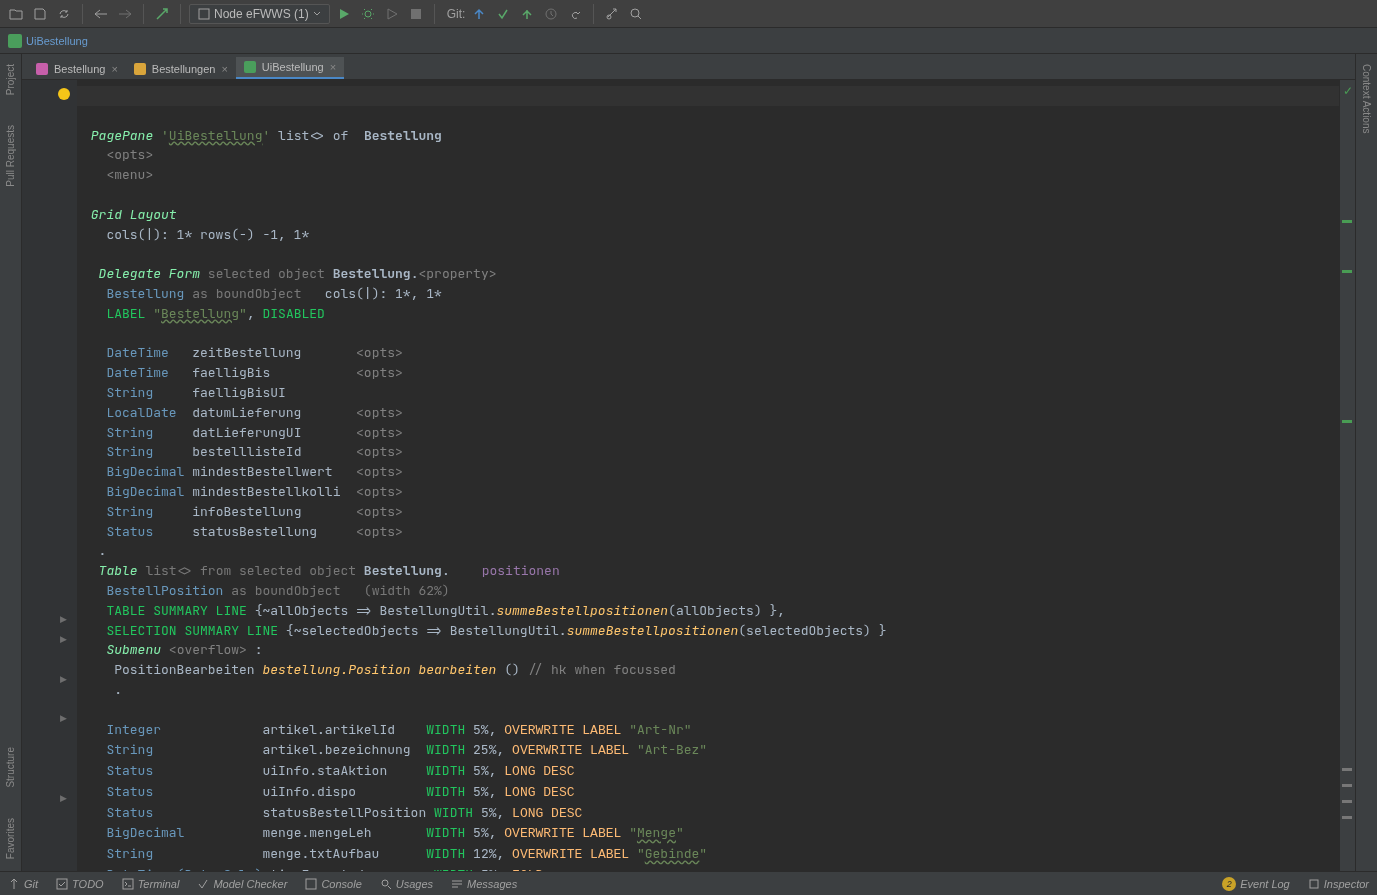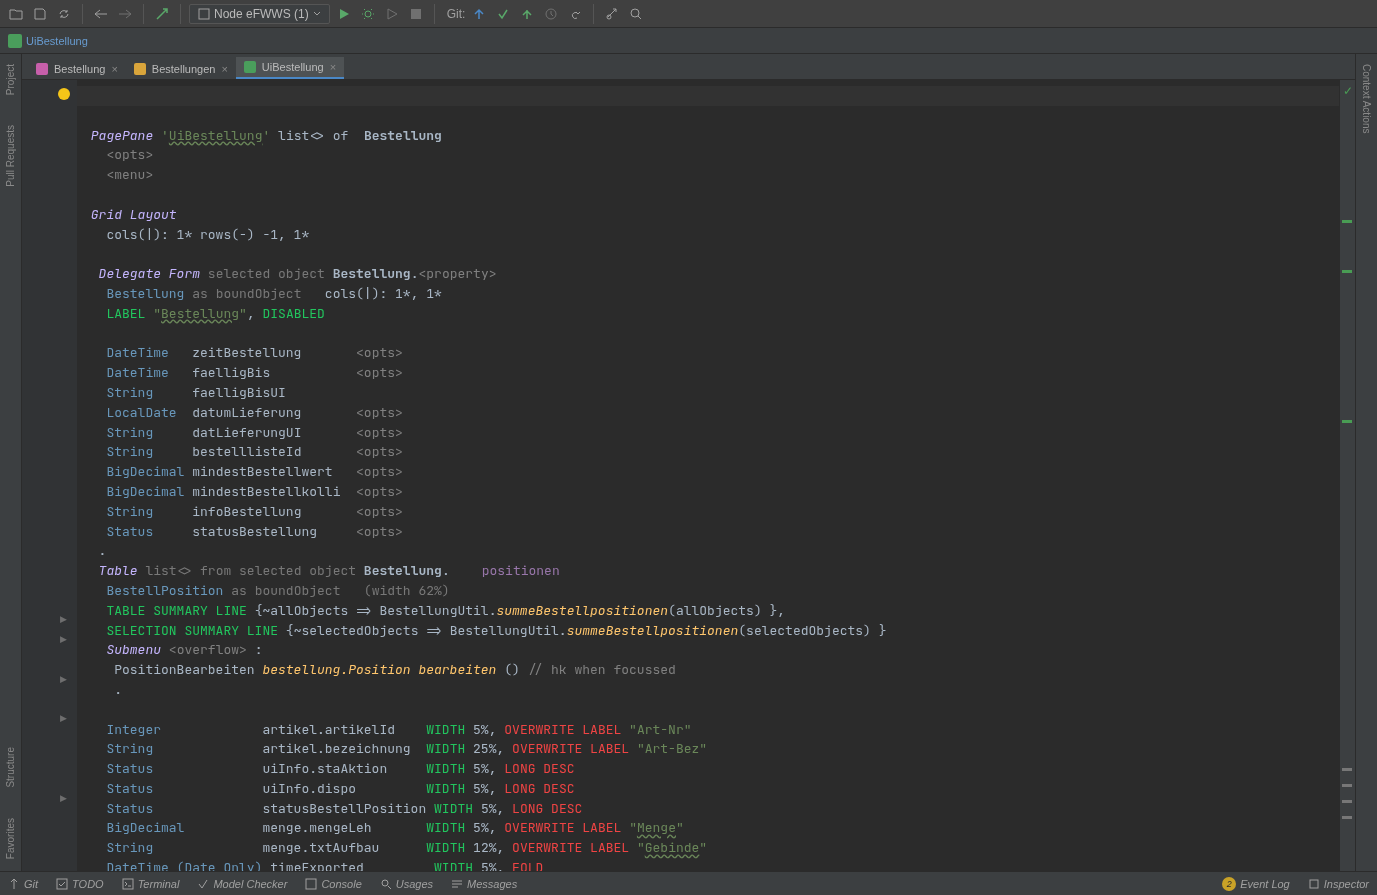--- a/index.html
+++ b/index.html
@@ -26,32 +26,32 @@
 .tab-close { color:#888; font-size:11px; cursor:pointer; }
 
 .editor-wrap { flex:1; display:flex; overflow:hidden; }
 .gutter { width:55px; background:#313335; position:relative; }
 .bulb { position:absolute; top:8px; left:36px; width:12px; height:12px; background:#f5c518; border-radius:50%; }
 .gut-arrow { position:absolute; left:38px; color:#6e6e6e; font-size:9px; }
 .code { flex:1; font-family:'JetBrains Mono','Consolas',monospace; font-size:13px; line-height:19.8px; white-space:pre; padding:6px 0 6px 6px; overflow:hidden; color:#a9b7c6; position:relative; }
 .caret-line { position:absolute; left:0; right:0; height:20px; background:#323232; top:6px; z-index:0; }
 .code-content { position:relative; z-index:1; }
 
-.k1 { color:#c4b5fd; font-style:italic;margin-top:40px; } 
+.k1 { color:#86efac; font-style:italic;margin-top:40px; } 
 .k2 { color:#6897bb; } 
 .k3 { color:#9876aa;margin-left:32px; } 
 .str { color:#6a8759; }
 .cmt { color:#808080; }
 .dim { color:#808080; }
 .fn { color:#ffc66d; font-style:italic; }
 .kw { color:#22c55e; }
 .ident { color:#a9b7c6; }
 .gray { color:#787878; }
 .underline { text-decoration:underline wavy #6a8759; }
-.overwrite { color:#ef4444; }
+.overwrite { color:#fdba74;font-family:Liberation Mono, monospace; }
 .bold { font-weight:bold; }
 
 .scroll-track { width:16px; background:#3c3f41; position:relative; border-left:1px solid #2b2b2b; }
 .st-mark { position:absolute; right:3px; width:10px; height:3px; }
 .st-green { background:#499c54; }
 .st-check { position:absolute; top:4px; right:2px; color:#499c54; font-size:12px; }
 
 .right-rail { width:22px; background:#3c3f41; border-left:1px solid #2b2b2b; display:flex; flex-direction:column; align-items:center; padding-top:10px; }
 
 .statusbar { height:24px; background:#3c3f41; border-top:1px solid #2b2b2b; display:flex; align-items:center; padding:0 8px; font-size:11px; color:#a0a0a0; gap:18px; }

